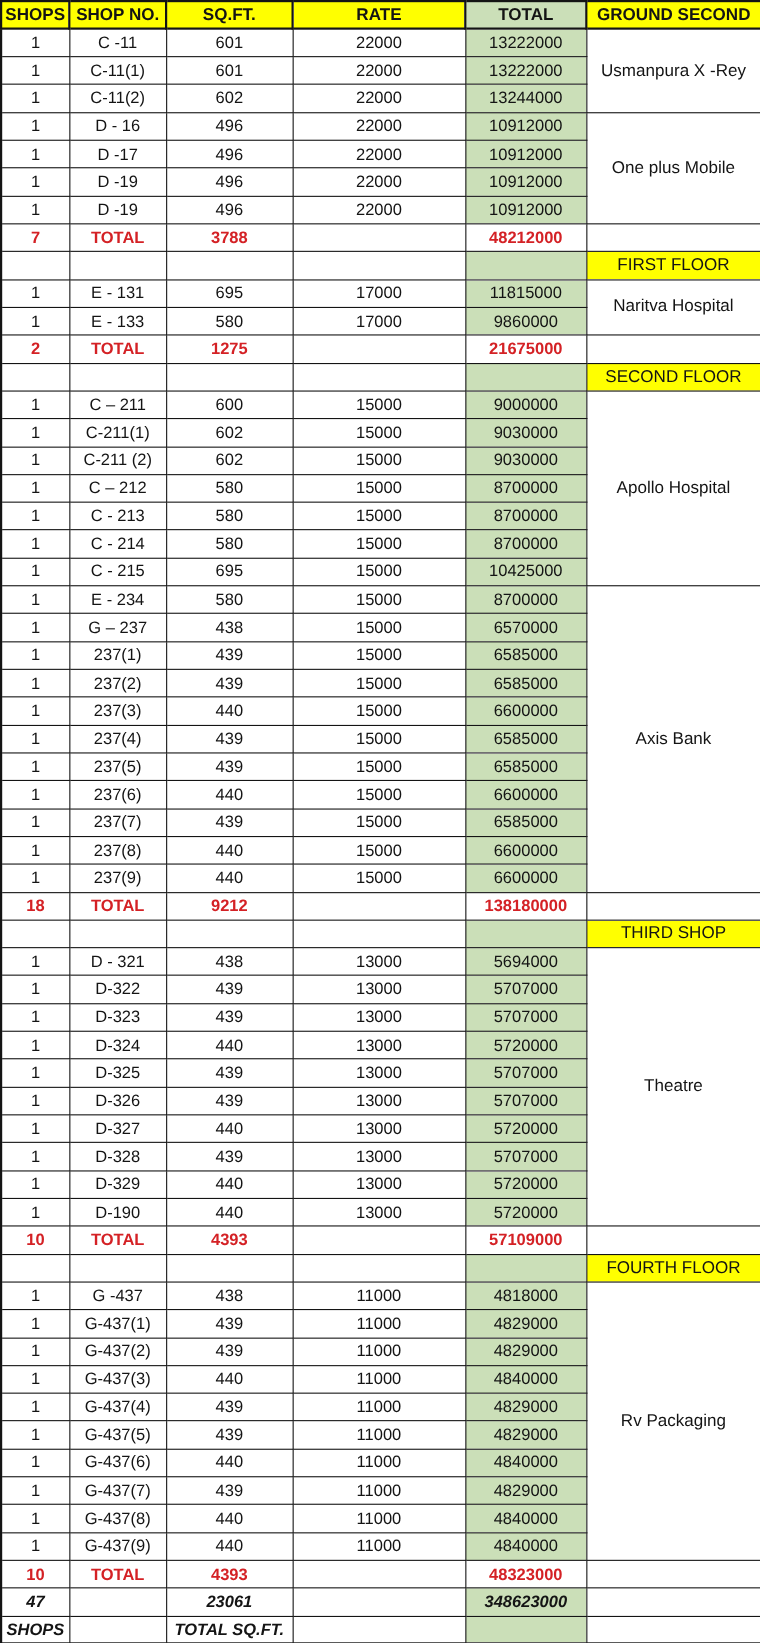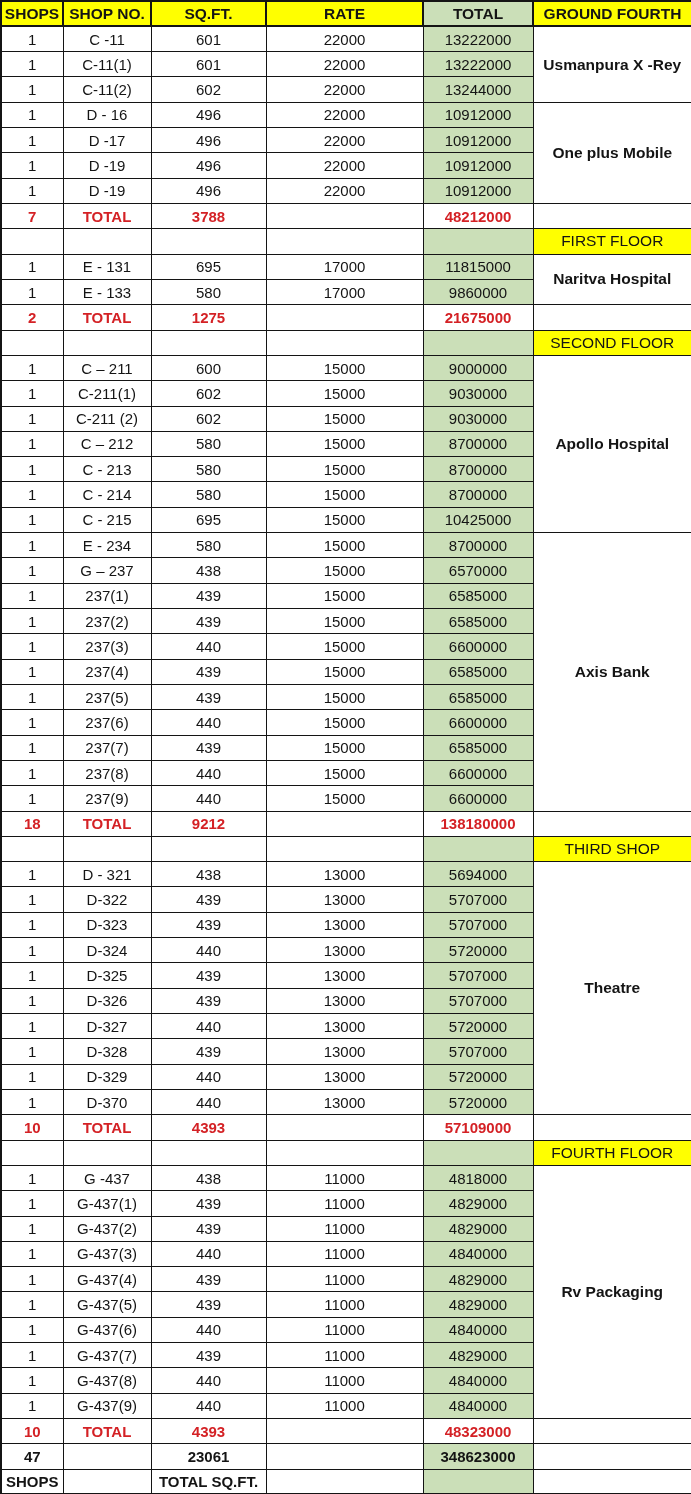--- a/index.html
+++ b/index.html
@@ -18,22 +18,22 @@
     padding:0 2px;overflow:hidden;white-space:nowrap;
     background:#ffffff;
   }
   tr.head th{
     border-width:2px;
     font-weight:bold;font-size:15.5px;
   }
   .y{background:#ffff00;}
   .g{background:#cbdfb8;}
   .red{color:#d42125;font-weight:bold;}
-  .b{font-weight:bold;}
-  .tenant{font-weight:bold;font-size:15.5px;background:#ffffff;}
+  .b{font-weight:bold;font-style:italic;}
+  .tenant{font-weight:normal;font-size:15.5px;background:#ffffff;}
   .floorhead{font-weight:normal;font-size:15.5px;}
 </style>
 </head>
 <body>
 
 <table id="t">
   <colgroup>
     <col style="width:62px">
     <col style="width:88px">
     <col style="width:115px">
@@ -41,21 +41,21 @@
     <col style="width:110px">
     <col style="width:159px">
   </colgroup>
   <tbody>
       <tr class="head">
         <th class="y">SHOPS</th>
         <th class="y">SHOP NO.</th>
         <th class="y">SQ.FT.</th>
         <th class="y">RATE</th>
         <th class="g">TOTAL</th>
-        <th class="y floorhead">GROUND FOURTH</th>
+        <th class="y floorhead">GROUND SECOND</th>
       </tr>
       <tr>
         <td>1</td>
         <td>C -11</td>
         <td>601</td>
         <td>22000</td>
         <td class="g">13222000</td>
         <td class="tenant" rowspan="3">Usmanpura X -Rey</td>
       </tr>
       <tr>
@@ -351,21 +351,21 @@
       </tr>
       <tr>
         <td>1</td>
         <td>D-329</td>
         <td>440</td>
         <td>13000</td>
         <td class="g">5720000</td>
       </tr>
       <tr>
         <td>1</td>
-        <td>D-370</td>
+        <td>D-190</td>
         <td>440</td>
         <td>13000</td>
         <td class="g">5720000</td>
       </tr>
       <tr class="tot">
         <td class="red">10</td>
         <td class="red">TOTAL</td>
         <td class="red">4393</td>
         <td></td>
         <td class="red">57109000</td>

